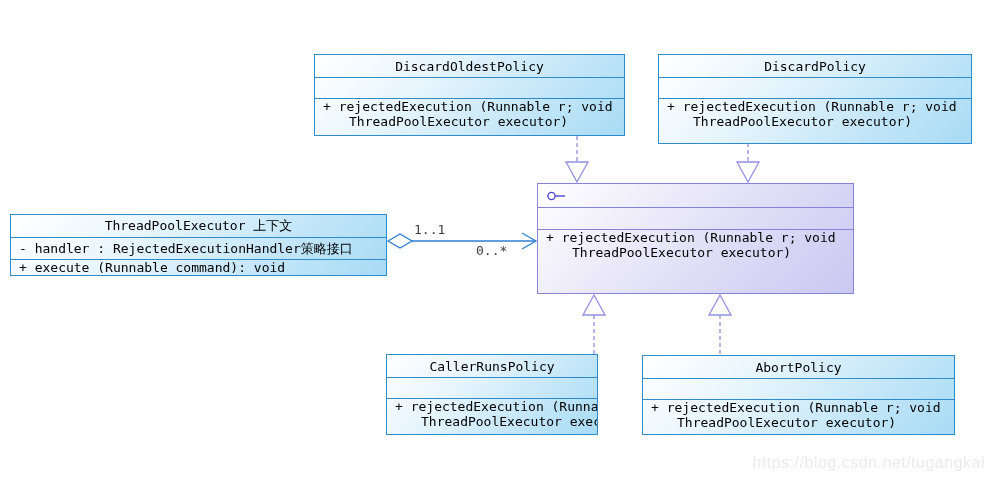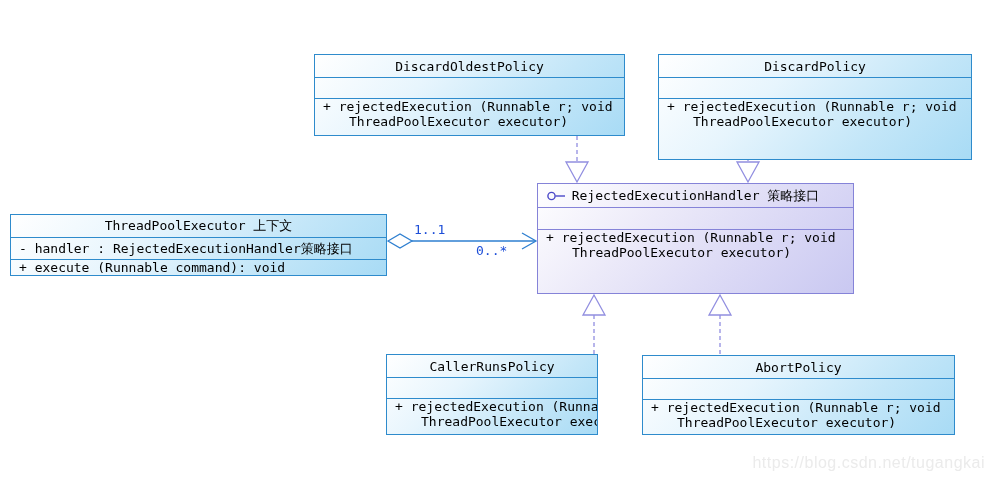--- a/index.html
+++ b/index.html
@@ -58,21 +58,21 @@
   #connector-layer{
     position:absolute;left:0;top:0;width:991px;height:484px;
     pointer-events:none;
   }
   .dash-line{stroke:#918ee0;stroke-width:1.3;stroke-dasharray:4,3;fill:none;}
   .tri{stroke:#918ee0;stroke-width:1.3;fill:#ffffff;}
   .agg-line{stroke:#2e7fd0;stroke-width:1.3;fill:none;}
   .diamond{stroke:#2e7fd0;stroke-width:1.3;fill:#ffffff;}
   .mult-label{
     position:absolute;
-    font-size:13px;color:#1d4ed8;white-space:nowrap;
+    font-size:13px;color:#404040;white-space:nowrap;
   }
   #watermark{
     position:absolute;right:6px;bottom:12px;
     font-family:"Liberation Sans","DejaVu Sans",sans-serif;
     font-size:16px;color:#ebebeb;letter-spacing:0.5px;
     white-space:nowrap;
   }
 </style>
 </head>
 <body>
@@ -110,36 +110,35 @@
 
   <div class="uml-box blue" style="left:314px;top:54px;width:311px;height:82px;">
     <div class="uml-title">DiscardOldestPolicy</div>
     <div class="uml-attrs" style="height:20px;"></div>
     <div class="uml-methods">
       <div class="m-line1">+ rejectedExecution (Runnable r; void</div>
       <div class="m-line2">ThreadPoolExecutor executor)</div>
     </div>
   </div>
 
-  <div class="uml-box blue" style="left:658px;top:54px;width:314px;height:106px;">
+  <div class="uml-box blue" style="left:658px;top:54px;width:314px;height:90px;">
     <div class="uml-title">DiscardPolicy</div>
     <div class="uml-attrs" style="height:20px;"></div>
     <div class="uml-methods">
       <div class="m-line1">+ rejectedExecution (Runnable r; void</div>
       <div class="m-line2">ThreadPoolExecutor executor)</div>
     </div>
   </div>
 
   <div class="uml-box purple" style="left:537px;top:183px;width:317px;height:111px;">
     <div class="uml-title">
       <svg class="lollipop" viewBox="0 0 20 10">
         <circle cx="4.5" cy="5" r="3.6" fill="none" stroke="#4a48c8" stroke-width="1.4"></circle>
         <line x1="8.5" y1="5" x2="18" y2="5" stroke="#4a48c8" stroke-width="1.4"></line>
       </svg>
-      <span>RejectedExecutionHandler 策略接口</span>
     </div>
     <div class="uml-attrs" style="height:21px;"></div>
     <div class="uml-methods">
       <div class="m-line1">+ rejectedExecution (Runnable r; void</div>
       <div class="m-line2">ThreadPoolExecutor executor)</div>
     </div>
   </div>
 
   <div class="uml-box blue" style="left:10px;top:214px;width:377px;height:62px;">
     <div class="uml-title">ThreadPoolExecutor 上下文</div>

